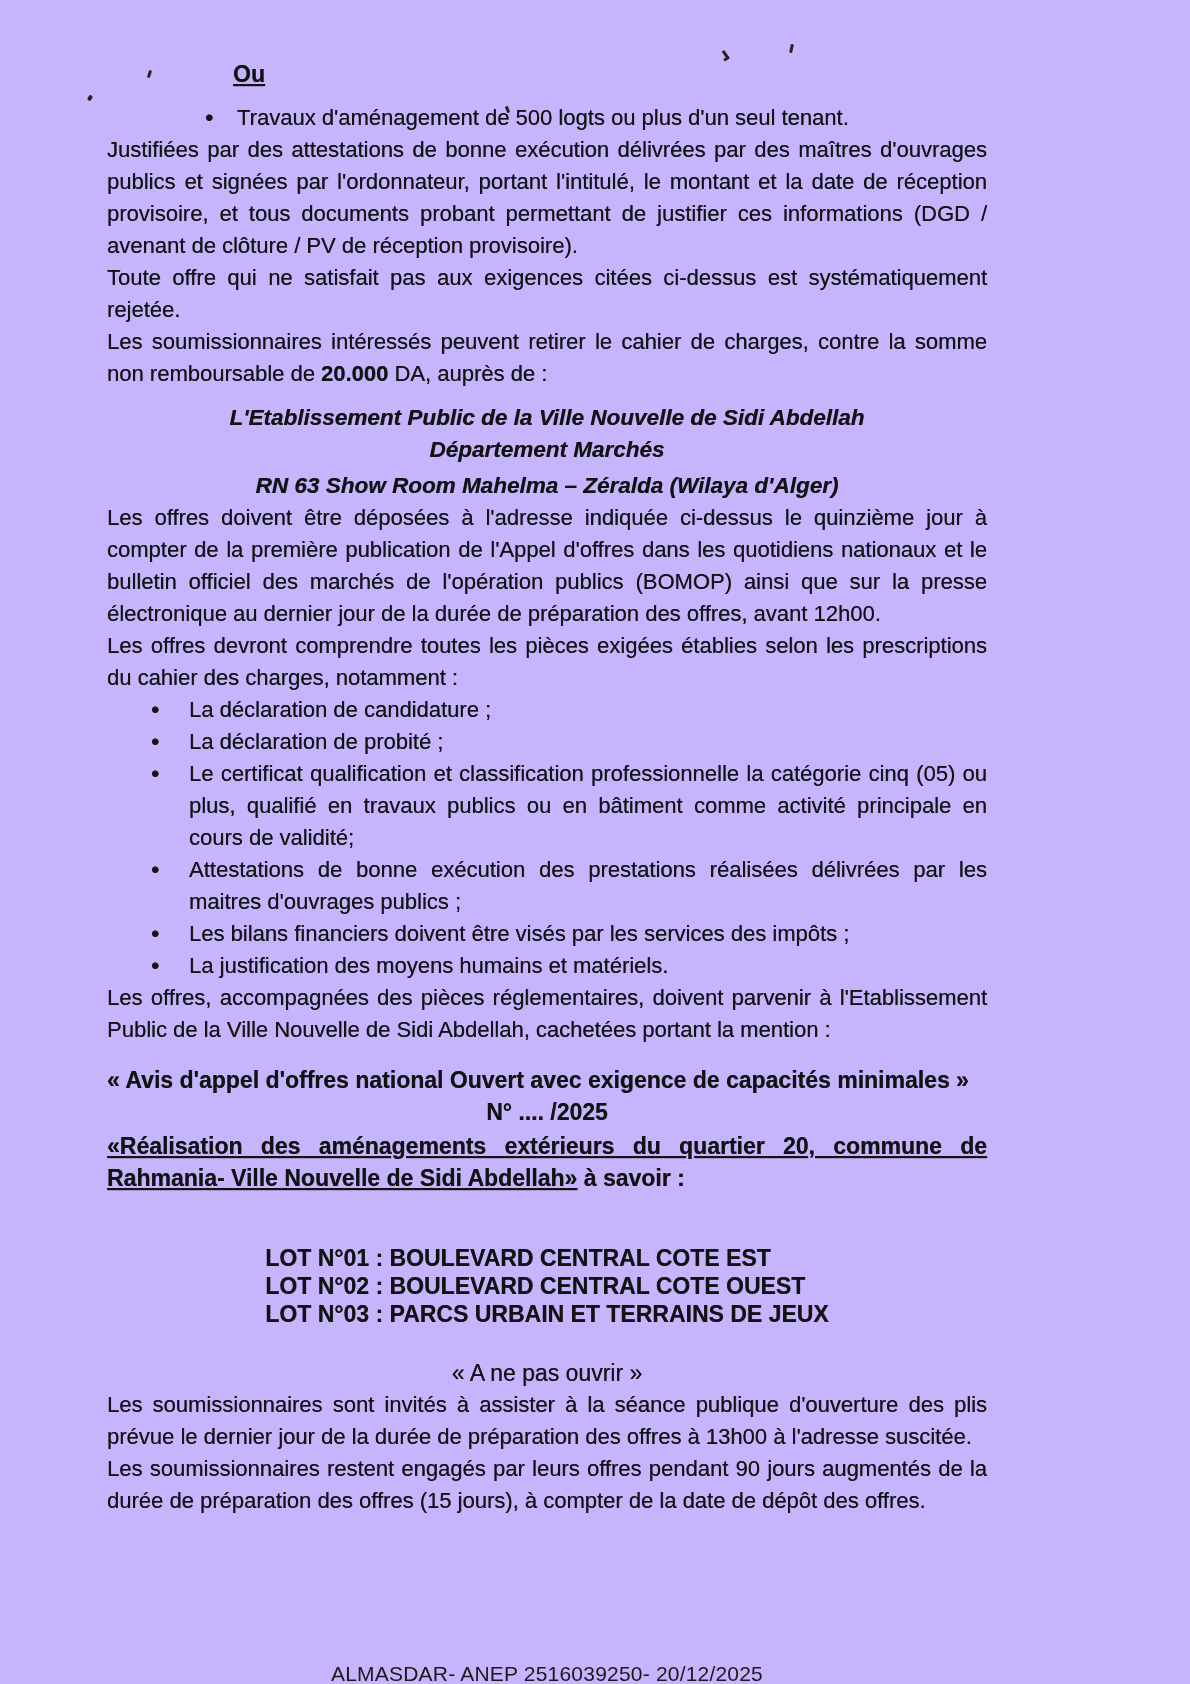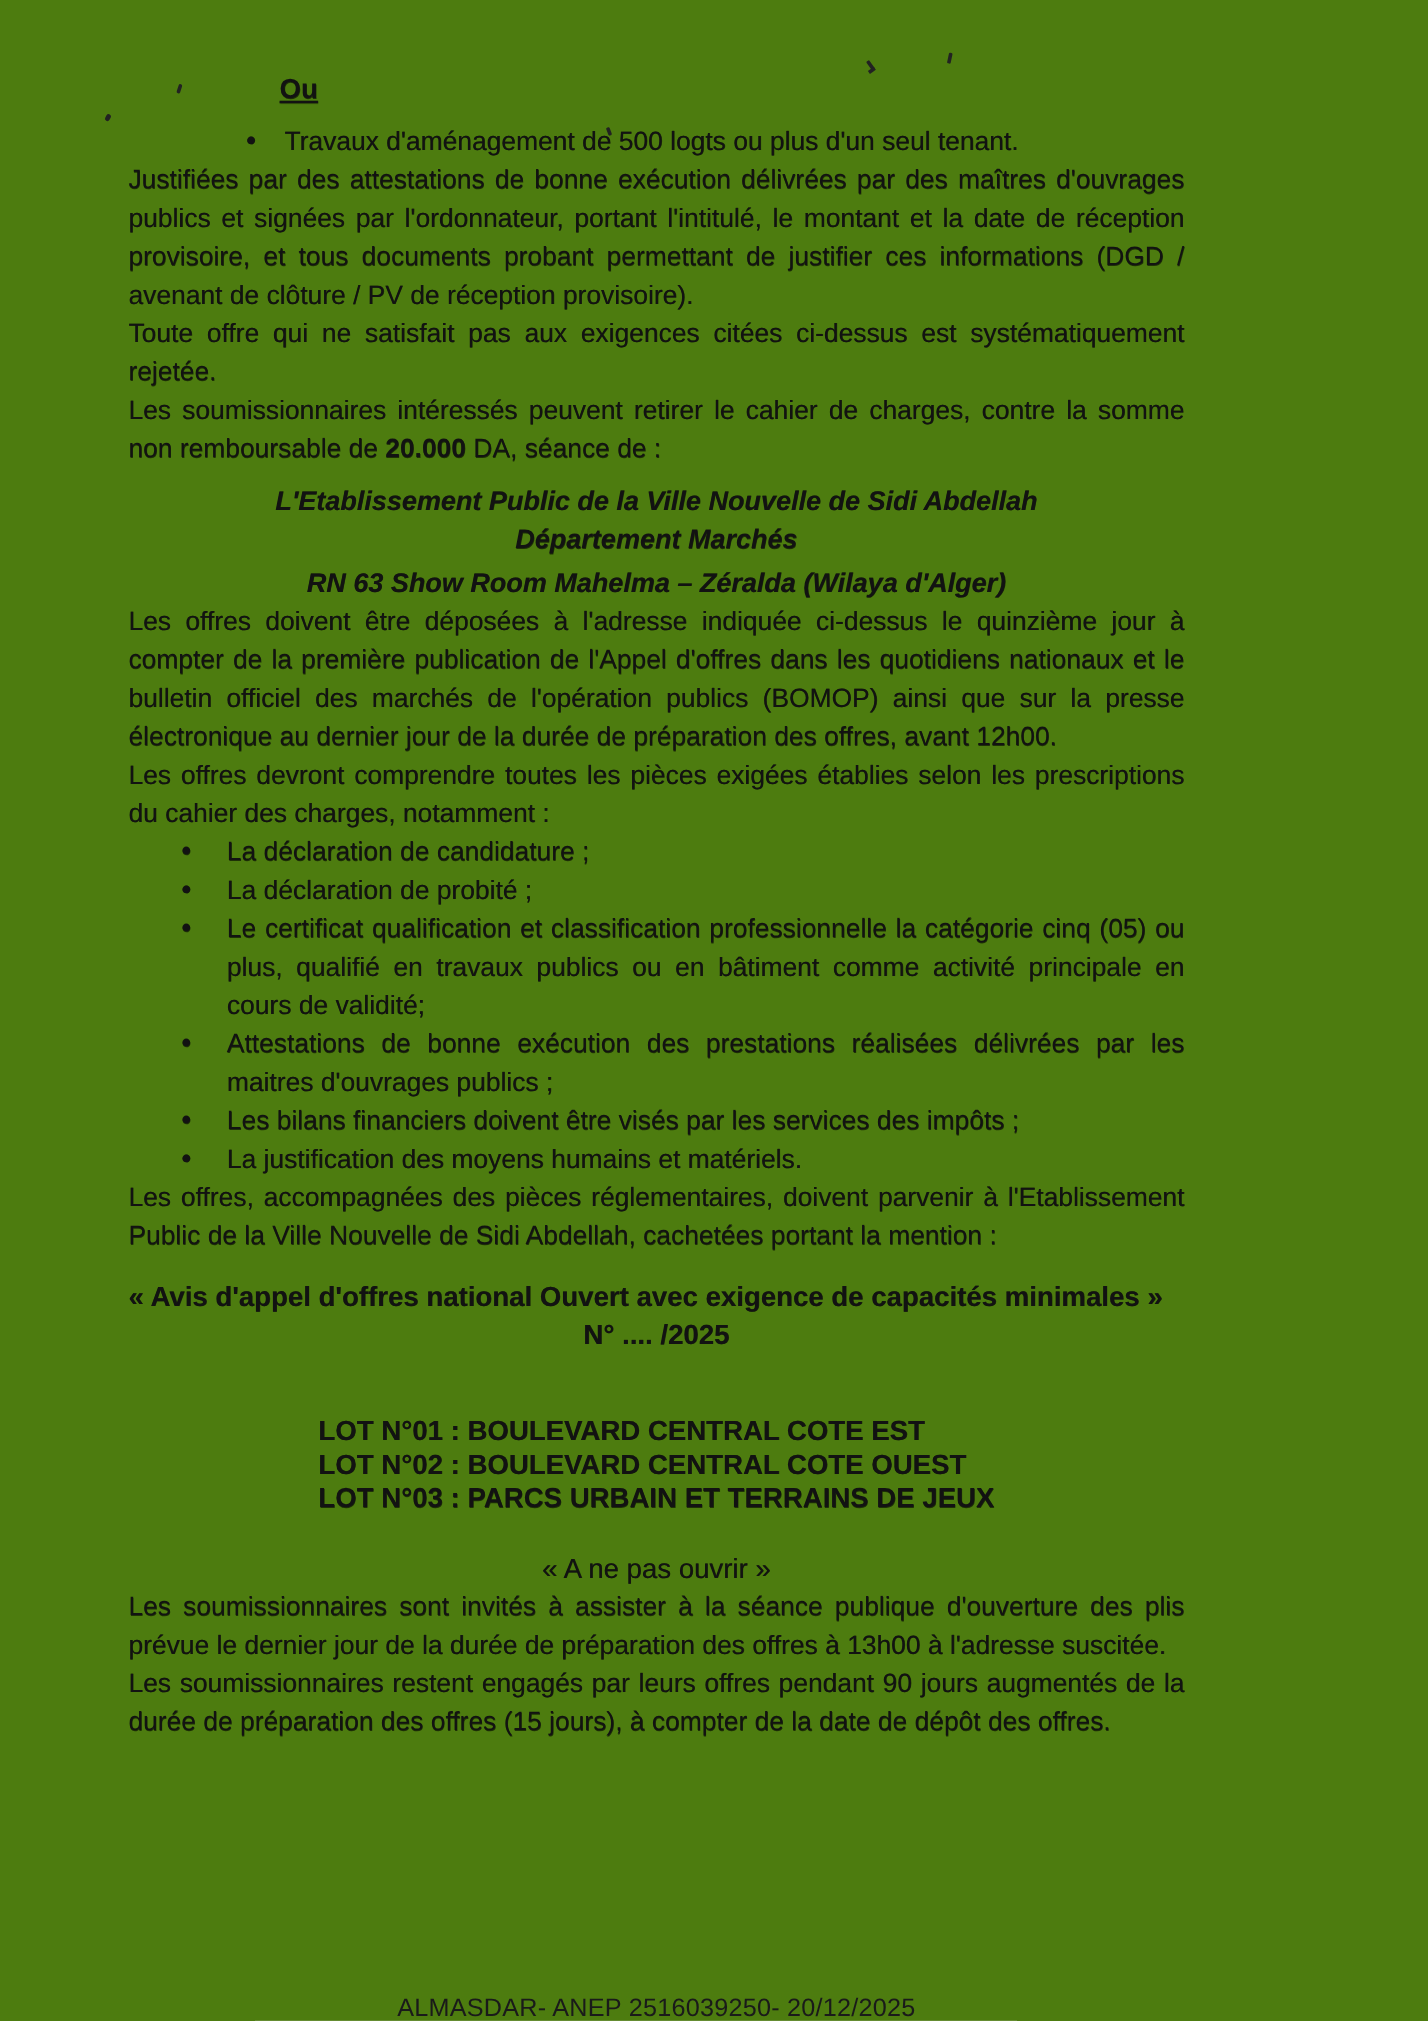--- a/index.html
+++ b/index.html
@@ -4,21 +4,21 @@
 <style>
   html, body { margin: 0; padding: 0; }
   body {
     width: 1190px; height: 1684px;
     background: #e8e8e8;
     font-family: "Liberation Sans", "DejaVu Sans", sans-serif;
   }
   .page {
     position: relative;
     width: 1190px; height: 1684px;
-    background: #4d7c0f;
+    background: #c4b5fd;
     overflow: hidden;
     color: #121212;
     text-shadow: 0.3px 0.3px 0.45px rgba(0,0,0,0.6);
   }
   .content {
     position: absolute;
     left: 107px; top: 58px;
     width: 880px;
     font-size: 22px;
     line-height: 32px;
@@ -120,21 +120,21 @@
     <div class="ou">Ou</div>
 
     <ul class="top-list">
       <li>Travaux d'aménagement  de 500 logts ou plus d'un  seul tenant.</li>
     </ul>
 
     <p class="body-just mt20">Justifiées par des attestations de bonne exécution délivrées par des maîtres d'ouvrages publics et signées par l'ordonnateur, portant  l'intitulé, le montant et la date de réception provisoire, et tous documents probant permettant de justifier ces informations (DGD / avenant de clôture / PV de réception provisoire).</p>
 
     <p class="body-just mt4">Toute offre qui ne satisfait pas aux exigences citées ci-dessus est systématiquement rejetée.</p>
 
-    <p class="body-just mt4"><span>Les soumissionnaires intéressés peuvent retirer le cahier de charges, contre la somme non remboursable de </span><span class="bold">20.000</span><span> DA, séance de :</span></p>
+    <p class="body-just mt4"><span>Les soumissionnaires intéressés peuvent retirer le cahier de charges, contre la somme non remboursable de </span><span class="bold">20.000</span><span> DA, auprès de :</span></p>
 
     <div class="org-block">
       <div>L'Etablissement Public de la Ville Nouvelle de Sidi Abdellah</div>
       <div>Département Marchés</div>
       <div class="org-line3">RN 63 Show Room Mahelma – Zéralda (Wilaya d'Alger)</div>
     </div>
 
     <p class="body-just mt14">Les offres doivent être déposées à l'adresse indiquée ci-dessus le quinzième jour à compter de la première publication de l'Appel d'offres dans les quotidiens nationaux et le bulletin officiel des marchés de l'opération publics (BOMOP) ainsi que sur la presse électronique au dernier jour de la durée de préparation des offres, avant 12h00.</p>
 
     <p class="body-just mt16">Les offres devront comprendre toutes les pièces exigées établies selon les prescriptions du cahier des charges, notamment :</p>
@@ -146,20 +146,24 @@
       <li>Attestations de bonne exécution des prestations réalisées délivrées par les maitres d'ouvrages publics ;</li>
       <li>Les bilans financiers doivent être visés par les services des impôts ;</li>
       <li>La justification des moyens humains et matériels.</li>
     </ul>
 
     <p class="body-just mt20">Les offres, accompagnées des pièces réglementaires, doivent parvenir à l'Etablissement Public de la Ville Nouvelle de Sidi Abdellah, cachetées portant la mention :</p>
 
     <div class="avis-line">« Avis d'appel d'offres national Ouvert avec exigence de capacités minimales »</div>
     <div class="numero-line">N° .... /2025</div>
 
+    <div class="realisation">
+      <div class="line1">«Réalisation des aménagements extérieurs du quartier 20, commune de</div>
+      <div class="line2"><u>Rahmania- Ville Nouvelle de Sidi Abdellah»</u><span> à savoir :</span></div>
+    </div>
 
     <div class="lots-wrap">
       <div class="lots-inner">
         <div>LOT N°01 : BOULEVARD CENTRAL COTE EST</div>
         <div>LOT N°02 : BOULEVARD CENTRAL COTE OUEST</div>
         <div>LOT N°03 : PARCS URBAIN ET TERRAINS DE JEUX</div>
       </div>
     </div>
 
     <div class="ne-pas-ouvrir">« A ne pas ouvrir »</div>

